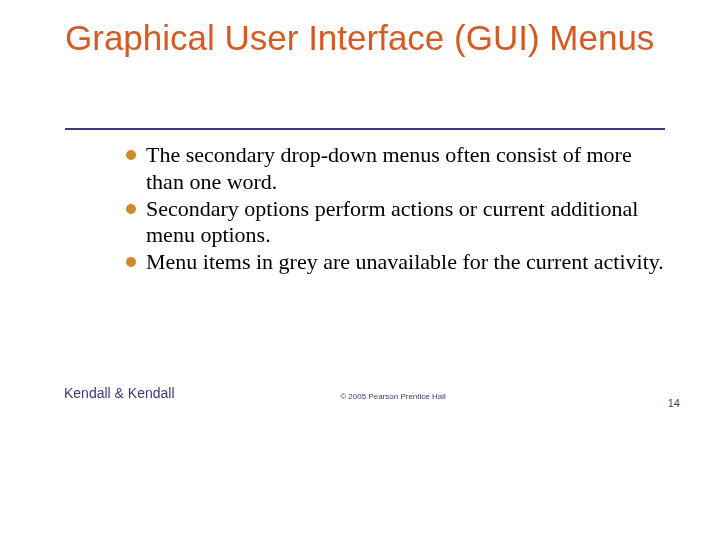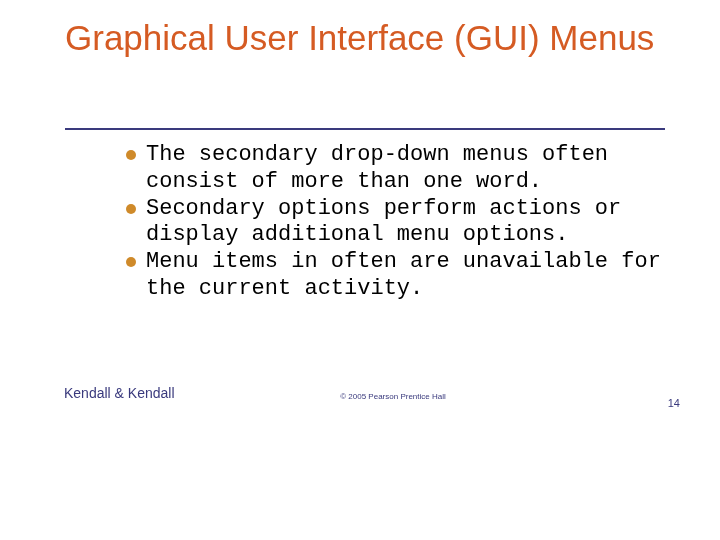--- a/index.html
+++ b/index.html
@@ -43,21 +43,21 @@
     top: 142px;
     width: 540px;
   }
   .bullet-item {
     position: relative;
     padding-left: 20px;
     margin-bottom: 0px;
     color: #000000;
     font-size: 22px;
     line-height: 1.22;
-    font-family: Liberation Mono, monospace;
+    font-family: Liberation Serif, serif;
   }
   .bullet-item::before {
     content: "";
     position: absolute;
     left: 0px;
     top: 8px;
     width: 10px;
     height: 10px;
     background: #cf8a2a;
     border-radius: 50%;
@@ -93,21 +93,21 @@
 <body>
 
 <div class="slide">
 
   <div class="title">Graphical User Interface (GUI) Menus</div>
 
   <div class="divider"></div>
 
   <div class="bullets">
     <div class="bullet-item">The secondary drop-down menus often consist of more than one word.</div>
-    <div class="bullet-item">Secondary options perform actions or display additional menu options.</div>
-    <div class="bullet-item">Menu items in often are unavailable for the current activity.</div>
+    <div class="bullet-item">Secondary options perform actions or current additional menu options.</div>
+    <div class="bullet-item">Menu items in grey are unavailable for the current activity.</div>
   </div>
 
   <div class="footer-left">Kendall &amp; Kendall</div>
   <div class="footer-center">© 2005 Pearson Prentice Hall</div>
   <div class="footer-right">14</div>
 
 </div>
 
 </body></html>

